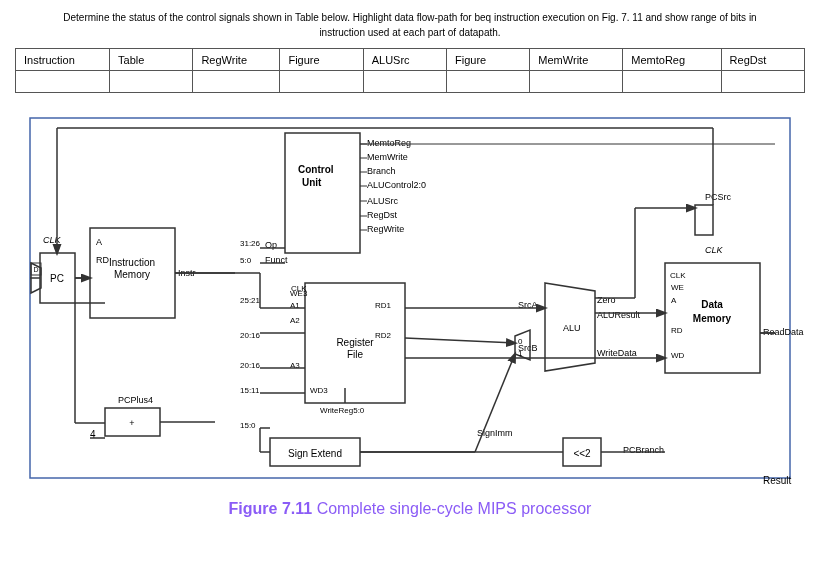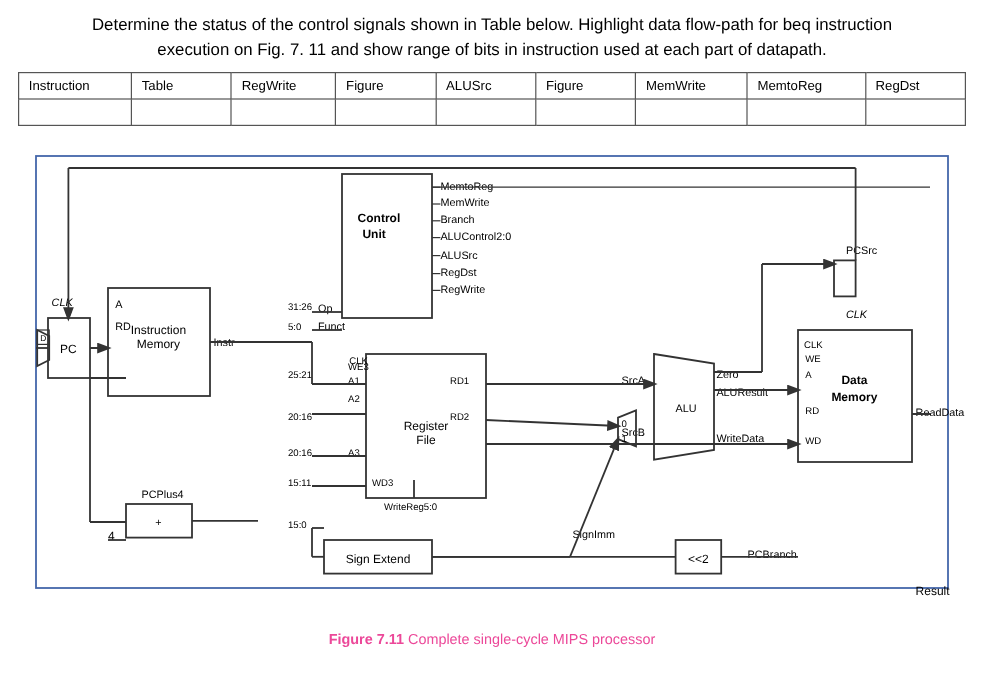--- a/index.html
+++ b/index.html
@@ -6,21 +6,21 @@
     body {
       font-family: Arial, sans-serif;
       font-size: 12px;
       background: #fff;
       width: 820px;
       min-height: 582px;
       padding: 10px 15px;
     }
 
     .intro-text {
-      font-size: 14px;
+      font-size: 10px;
       text-align: center;
       line-height: 1.5;
       margin-bottom: 8px;
       max-width: 700px;
       margin-left: auto;
       margin-right: auto;
     }
 
     .table-container {
       width: 100%;
@@ -55,23 +55,23 @@
       border: none;
     }
 
     .diagram-svg {
       width: 100%;
       height: 100%;
     }
 
     .figure-caption {
       text-align: center;
-      margin-top: 16px;
-      font-size: 12px;
-      color: #ec4899;
+      margin-top: 2px;
+      font-size: 16px;
+      color: #8b5cf6;
       font-weight: normal;
     }
 
     .figure-caption strong {
       font-weight: bold;
     }
   </style>
 </head>
 <body>
 

